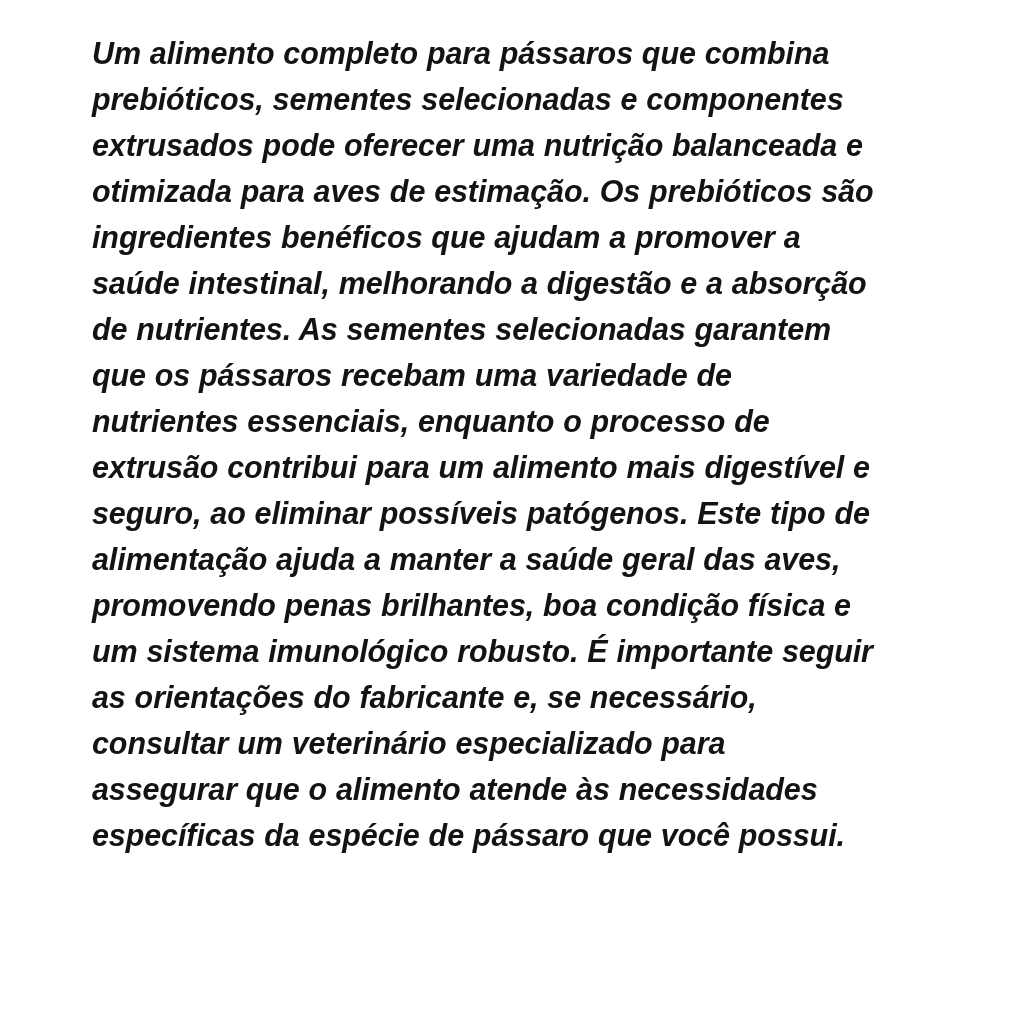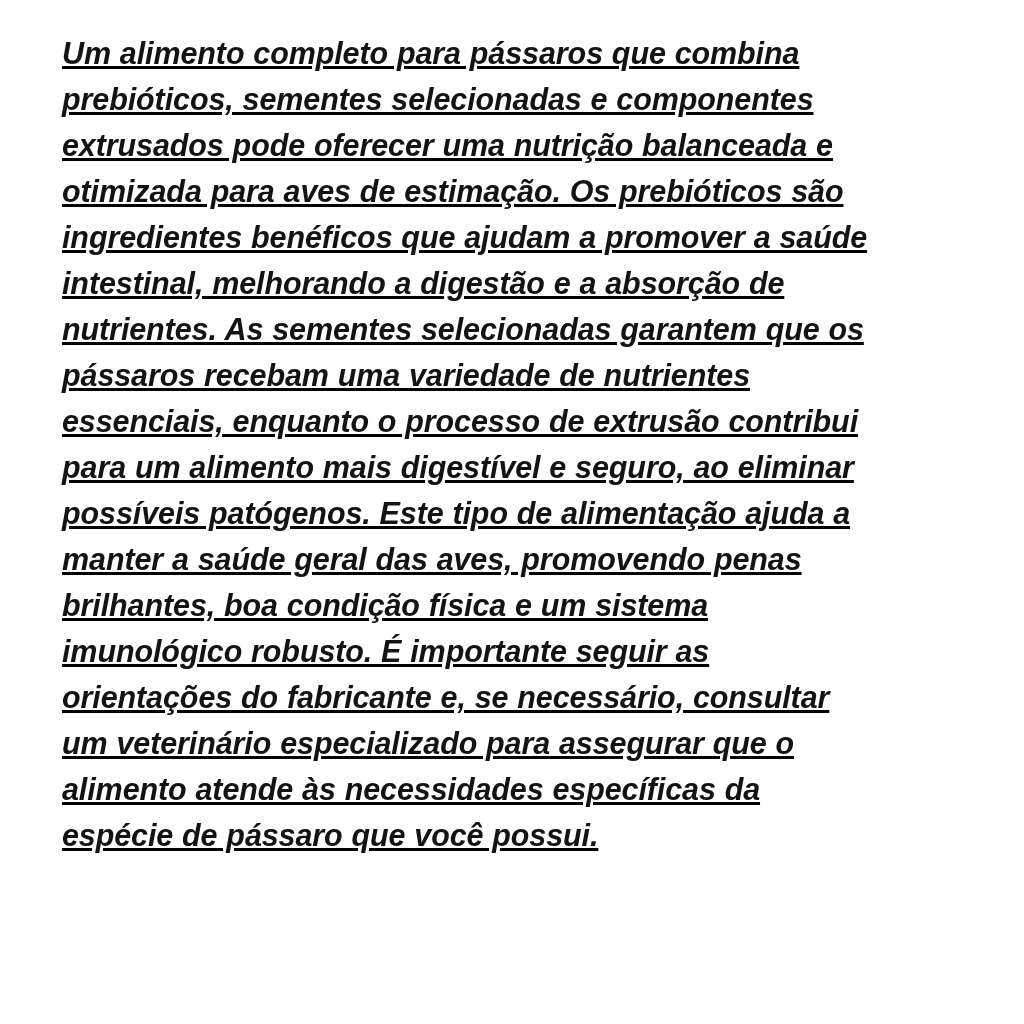--- a/index.html
+++ b/index.html
@@ -12,23 +12,22 @@
     height: 1024px;
     background: #ffffff;
     font-family: "Liberation Sans", sans-serif;
     overflow: hidden;
   }
   .page {
     box-sizing: border-box;
     width: 1024px;
     height: 1024px;
     background: #ffffff;
-    padding: 30px 150px 20px 62px;
+    padding: 30px 150px 20px 92px;
     display: block;
-    text-decoration: underline;
   }
   .body-text {
     font-family: "Liberation Sans", sans-serif;
     font-style: italic;
     font-weight: bold;
     font-size: 30.5px;
     line-height: 46px;
     color: #131313;
     text-align: left;
     letter-spacing: -0.1px;

